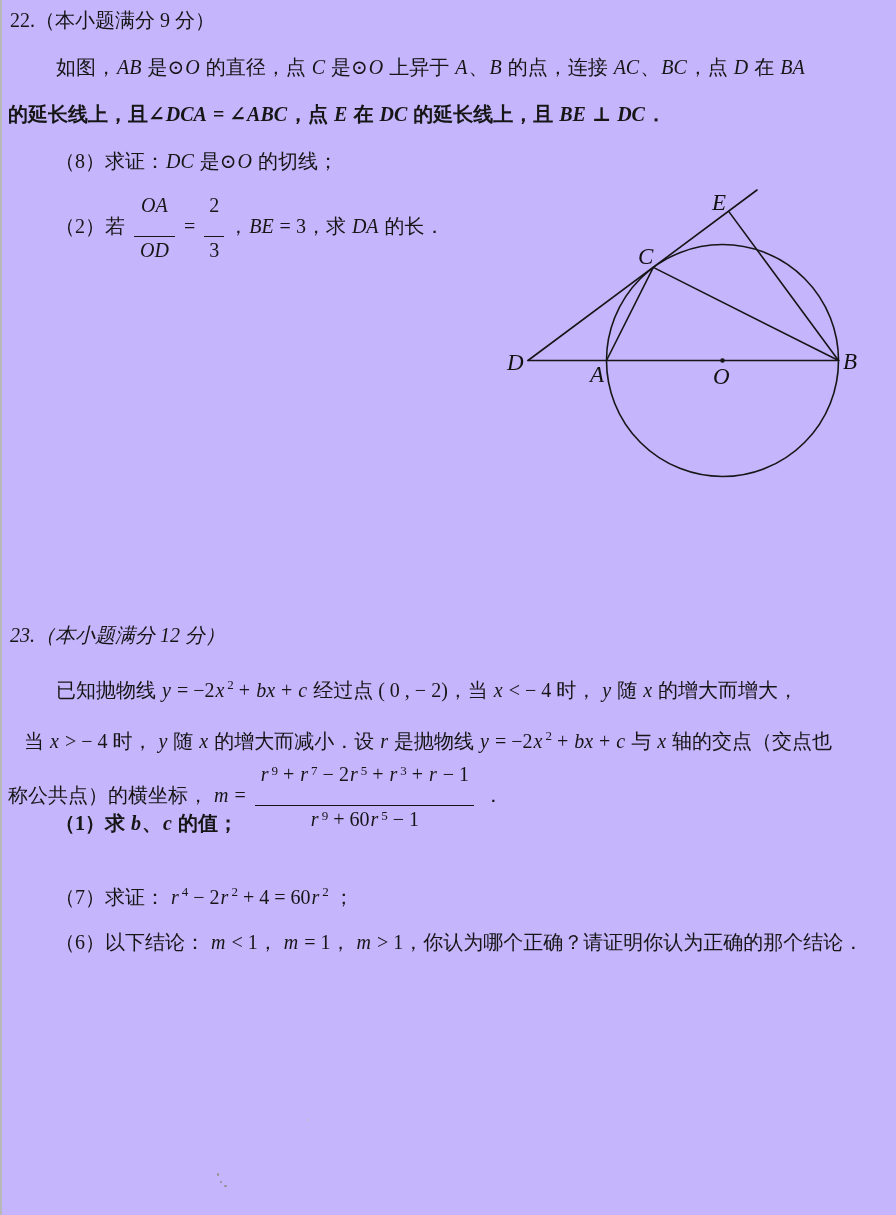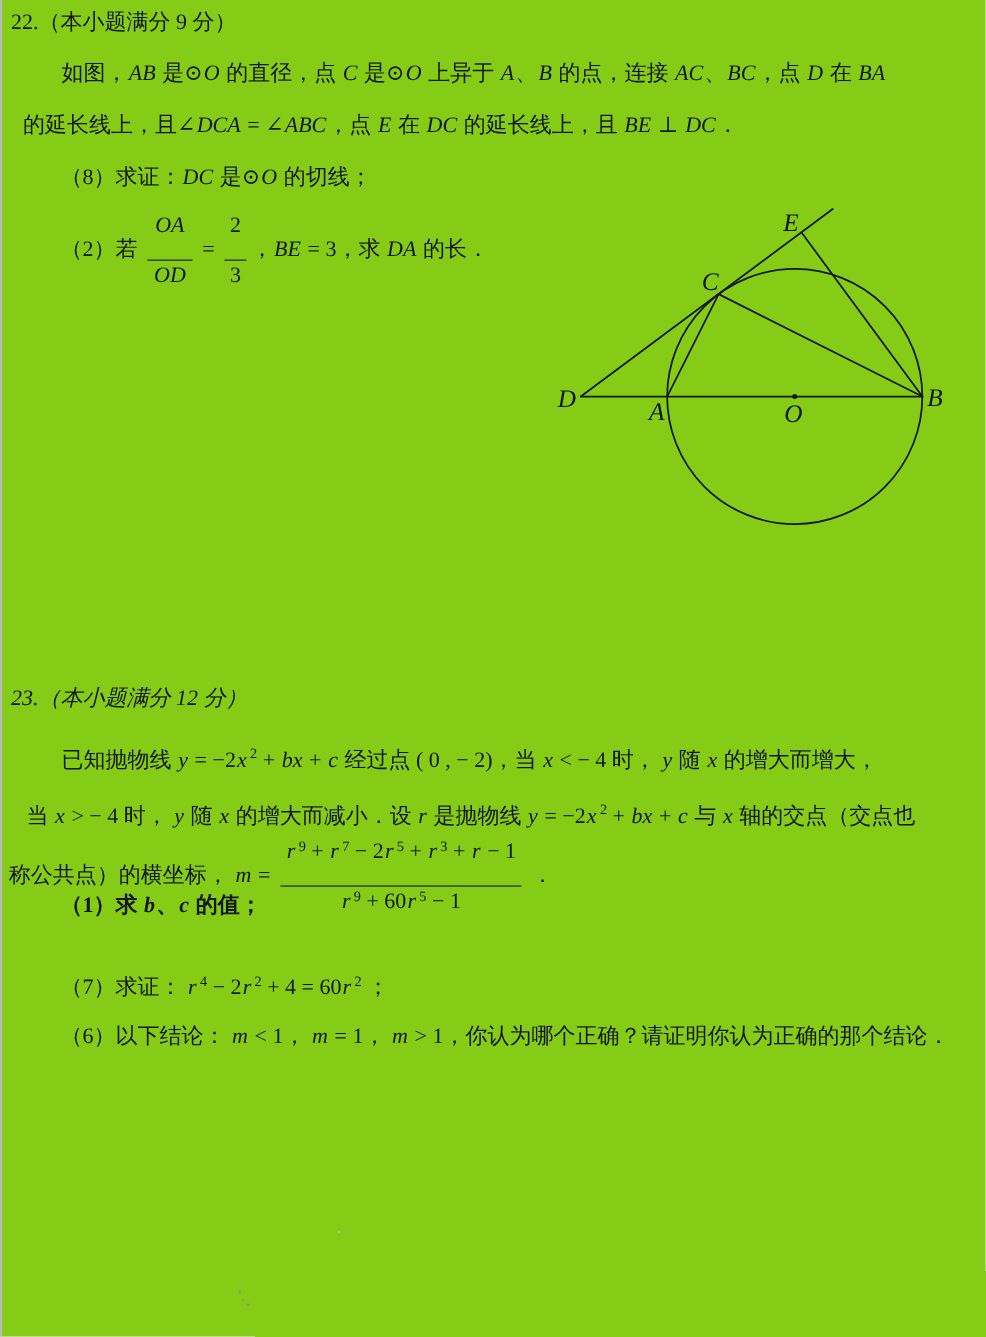--- a/index.html
+++ b/index.html
@@ -1,38 +1,38 @@
 <!DOCTYPE html>
 <html lang="zh"><head>
 <meta charset="utf-8">
 <style>
   html,body { margin:0; padding:0; background:#e8e8e8; }
   .page {
     position:relative; width:896px; height:1215px; margin:0 auto;
-    background:#84cc16; overflow:hidden;
+    background:#c4b5fd; overflow:hidden;
     font-family:"Liberation Serif","DejaVu Serif",serif;
     color:#161616;
   }
   .scan-edge { position:absolute; left:0; top:0; width:2px; height:1215px; background:#b8b8b8; }
   .speck { position:absolute; background:#8f8f8f; border-radius:50%; }
   .line {
     position:absolute; white-space:nowrap;
     font-size:20px; line-height:28px;
   }
   .line span { font-style:normal; }
   .line .it { font-style:italic; padding:0 1px; }
   .line .sup { font-size:13px; vertical-align:8px; margin-left:2px; font-style:normal; }
   .frac { display:inline-block; vertical-align:middle; text-align:center; margin:0 4px; }
   .frac .num, .frac .den { display:block; line-height:1.25; padding:0 5px; }
   .frac .num { border-bottom:1.6px solid #161616; padding-bottom:18px; }
   .frac .den { padding-top:1px; }
   .frac .sup { vertical-align:6px; }
   #l-q22h  { left:10px;  top:6px;  }
   #l-q22p1 { left:56px;  top:53px; }
-  #l-q22p2 { left:21px;   top:100px; }
+  #l-q22p2 { left:8px;   top:100px;font-weight:bold; }
   #l-q22i1 { left:55px;  top:147px; }
   #l-q22i2 { left:55px;  top:193px; line-height:58px; height:58px; }
   #l-q23h  { left:10px;  top:621px;font-style:italic; }
   #l-q23p1 { left:56px;  top:671px; }
   #l-q23p2 { left:24px;   top:722px; }
   #l-q23p3 { left:8px;   top:762px; line-height:60px; height:60px; }
   #l-q23i1 { left:55px;  top:809px;font-weight:bold; }
   #l-q23i2 { left:55px;  top:878px; }
   #l-q23i3 { left:55px;  top:928px; }
   .diagram { position:absolute; left:488px; top:178px; width:404px; height:310px; }

